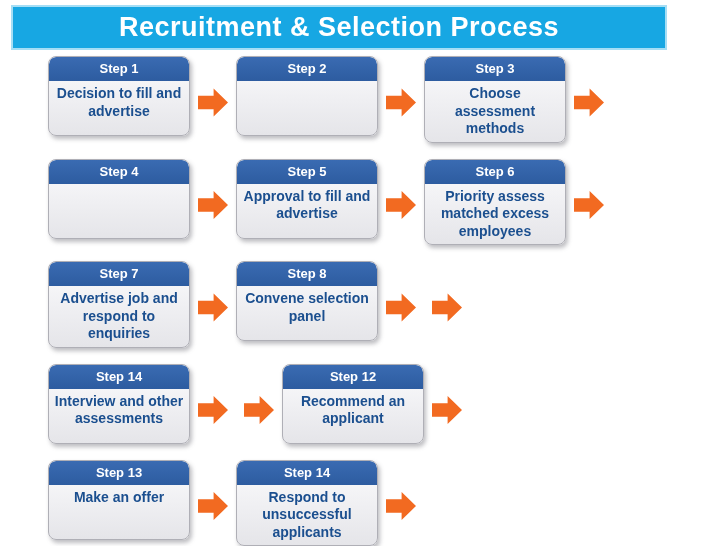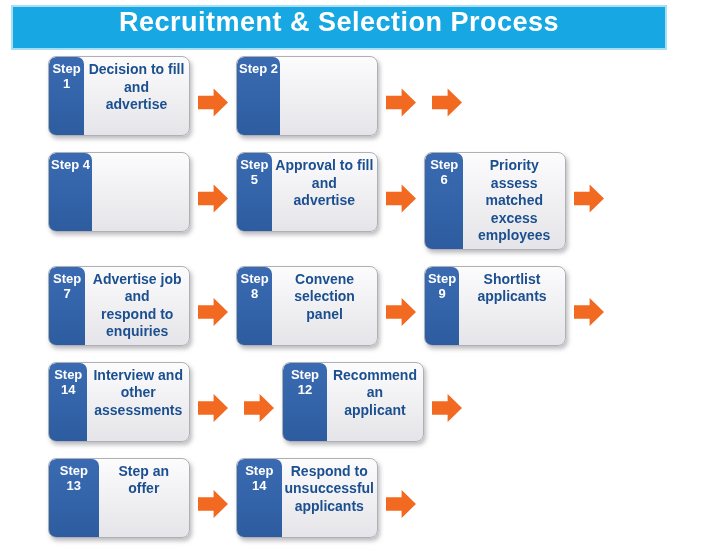--- a/index.html
+++ b/index.html
@@ -18,21 +18,21 @@
     font-family: "Liberation Sans", sans-serif;
     position: relative;
     overflow: hidden;
   }
   .banner {
     position: absolute;
     left: 11px; top: 5px;
     width: 656px; height: 45px;
     background: var(--banner);
     border: 2px solid var(--banner-edge);
-    display: flex; align-items: flex-start; justify-content: center;
+    display: flex; align-items: center; justify-content: center;
   }
   .banner-title {
     color: #ffffff;
     font-size: 27px;
     font-weight: bold;
     letter-spacing: 0.5px;
     white-space: nowrap;
   }
   .grid {
     position: absolute;
@@ -45,21 +45,21 @@
     margin-bottom: 16px;
   }
   .step-box {
     width: 142px;
     min-height: 80px;
     border: 1px solid var(--box-border);
     border-radius: 8px;
     background: linear-gradient(180deg, #FCFCFD 0%, #EFEFF2 55%, #E5E5E9 100%);
     box-shadow: 2px 3px 4px rgba(110,110,120,0.45);
     display: flex;
-    flex-direction: row;
+    flex-direction: column;
     overflow: hidden;
   }
   .step-header {
     background: linear-gradient(180deg, var(--step-header-light), var(--step-header));
     color: #ffffff;
     font-weight: bold;
     font-size: 13px;
     text-align: center;
     padding: 4px 2px 5px 2px;
     border-radius: 7px 7px 0 0;
@@ -104,20 +104,25 @@
     </div>
     <div class="arrow-cell">
         <div class="arrow"></div>
       </div>
     <div class="step-box">
       <div class="step-header">Step 2</div>
     </div>
     <div class="arrow-cell">
         <div class="arrow"></div>
       </div>
+    <div class="step-box">
+      <div class="step-header">Step 3</div>
+      <div class="step-body">Choose assessment
+methods</div>
+    </div>
     <div class="arrow-cell">
         <div class="arrow"></div>
       </div>
   </div>
 
   <div class="row">
     <div class="step-box">
       <div class="step-header">Step 4</div>
     </div>
     <div class="arrow-cell">
@@ -153,24 +158,20 @@
         <div class="arrow"></div>
       </div>
     <div class="step-box">
       <div class="step-header">Step 8</div>
       <div class="step-body">Convene selection
 panel</div>
     </div>
     <div class="arrow-cell">
         <div class="arrow"></div>
       </div>
-    <div class="step-box">
-      <div class="step-header">Step 9</div>
-      <div class="step-body">Shortlist applicants</div>
-    </div>
     <div class="arrow-cell">
         <div class="arrow"></div>
       </div>
   </div>
 
   <div class="row">
     <div class="step-box">
       <div class="step-header">Step 14</div>
       <div class="step-body">Interview and other
 assessments</div>
@@ -187,21 +188,21 @@
 applicant</div>
     </div>
     <div class="arrow-cell">
         <div class="arrow"></div>
       </div>
   </div>
 
   <div class="row">
     <div class="step-box">
       <div class="step-header">Step 13</div>
-      <div class="step-body">Step an offer</div>
+      <div class="step-body">Make an offer</div>
     </div>
     <div class="arrow-cell">
         <div class="arrow"></div>
       </div>
     <div class="step-box">
       <div class="step-header">Step 14</div>
       <div class="step-body">Respond to
 unsuccessful
 applicants</div>
     </div>

